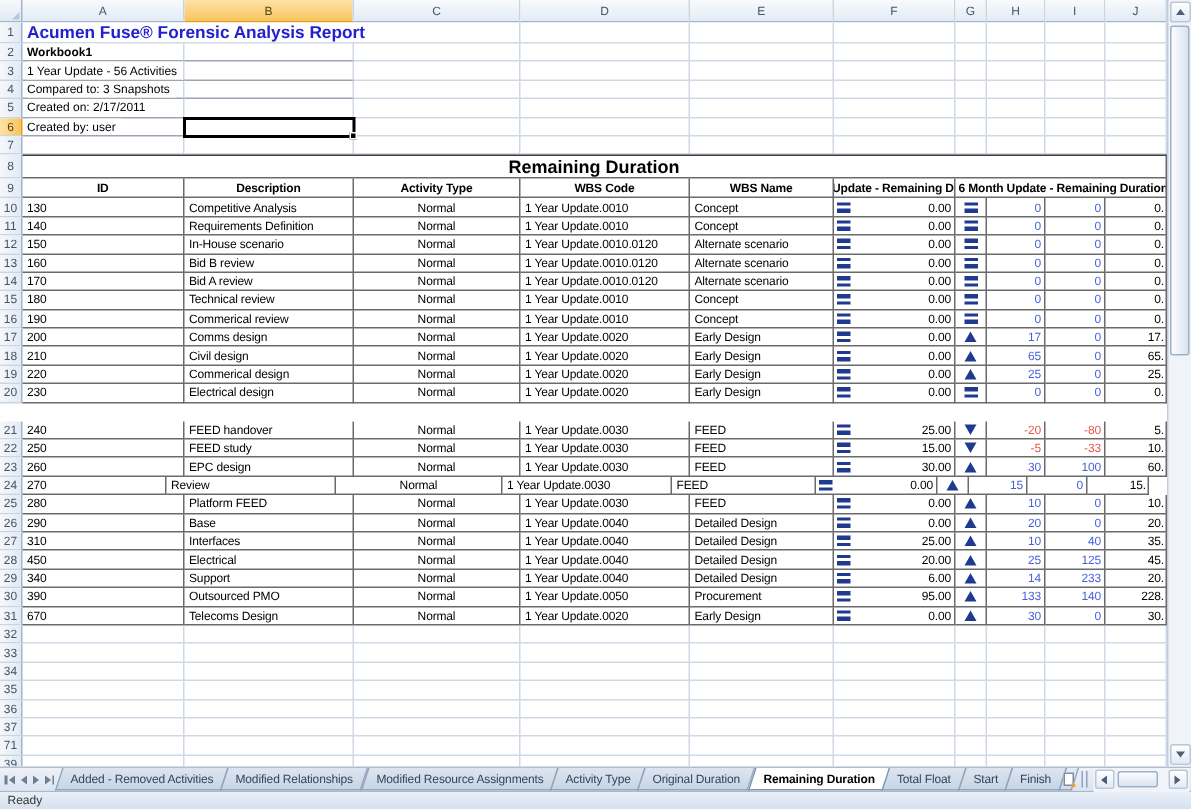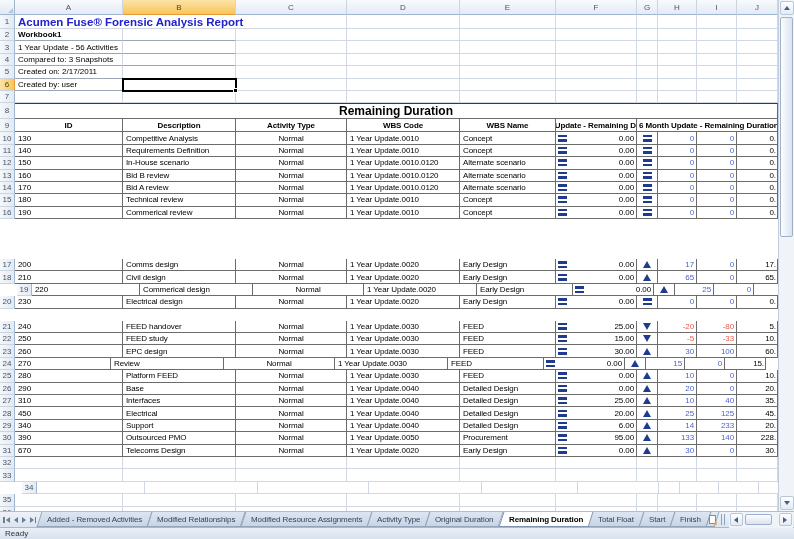--- a/index.html
+++ b/index.html
@@ -419,21 +419,21 @@
           <div class="cell gic" style="width: 21px;">
             <span class="tic equal">
               <i></i>
               <i></i>
             </span>
           </div>
           <div class="cell rt pos" style="width: 39px;">0</div>
           <div class="cell rt pos" style="width: 40px;">0</div>
           <div class="cell rt jv" style="width: 41px;">0.</div>
         </div>
-        <div class="srow trow" style="height: 12.4px; margin-top: 40px;">
+        <div class="srow trow" style="height: 12.4px;">
           <div class="gut">17</div>
           <div class="cell lt" style="width: 108px;">200</div>
           <div class="cell lt" style="width: 113px;">Comms design</div>
           <div class="cell ct" style="width: 111px;">Normal</div>
           <div class="cell lt" style="width: 113px;">1 Year Update.0020</div>
           <div class="cell lt" style="width: 96px;">Early Design</div>
           <div class="cell fval" style="width: 81px;">
             <span class="tic equal">
               <i></i>
               <i></i>
@@ -461,21 +461,21 @@
             </span>
             <span>0.00</span>
           </div>
           <div class="cell gic" style="width: 21px;">
             <span class="tic up"></span>
           </div>
           <div class="cell rt pos" style="width: 39px;">65</div>
           <div class="cell rt pos" style="width: 40px;">0</div>
           <div class="cell rt jv" style="width: 41px;">65.</div>
         </div>
-        <div class="srow trow" style="height: 12.4px; padding-left: 17px;">
+        <div class="srow trow" style="height: 12.4px;">
           <div class="gut">19</div>
           <div class="cell lt" style="width: 108px;">220</div>
           <div class="cell lt" style="width: 113px;">Commerical design</div>
           <div class="cell ct" style="width: 111px;">Normal</div>
           <div class="cell lt" style="width: 113px;">1 Year Update.0020</div>
           <div class="cell lt" style="width: 96px;">Early Design</div>
           <div class="cell fval" style="width: 81px;">
             <span class="tic equal">
               <i></i>
               <i></i>
@@ -763,21 +763,21 @@
           <div class="cell" style="width: 113px;"></div>
           <div class="cell" style="width: 111px;"></div>
           <div class="cell" style="width: 113px;"></div>
           <div class="cell" style="width: 96px;"></div>
           <div class="cell" style="width: 81px;"></div>
           <div class="cell" style="width: 21px;"></div>
           <div class="cell" style="width: 39px;"></div>
           <div class="cell" style="width: 40px;"></div>
           <div class="cell" style="width: 41px;"></div>
         </div>
-        <div class="srow" style="height: 12.4px; padding-left: 22px;">
+        <div class="srow" style="height: 12.4px;">
           <div class="gut">34</div>
           <div class="cell" style="width: 108px;"></div>
           <div class="cell" style="width: 113px;"></div>
           <div class="cell" style="width: 111px;"></div>
           <div class="cell" style="width: 113px;"></div>
           <div class="cell" style="width: 96px;"></div>
           <div class="cell" style="width: 81px;"></div>
           <div class="cell" style="width: 21px;"></div>
           <div class="cell" style="width: 39px;"></div>
           <div class="cell" style="width: 40px;"></div>

